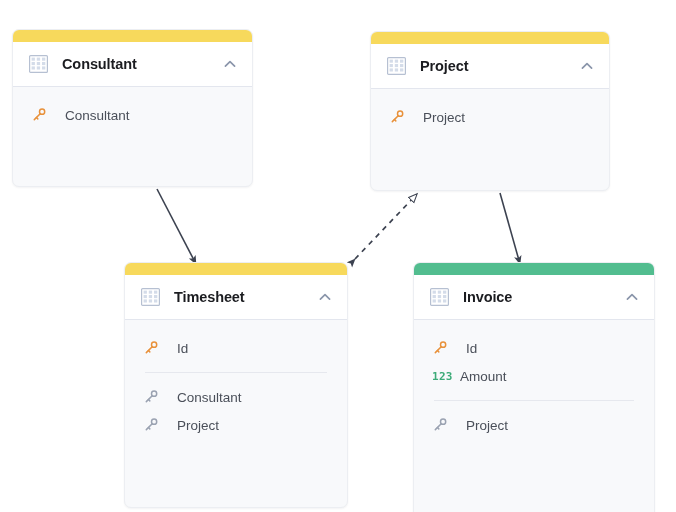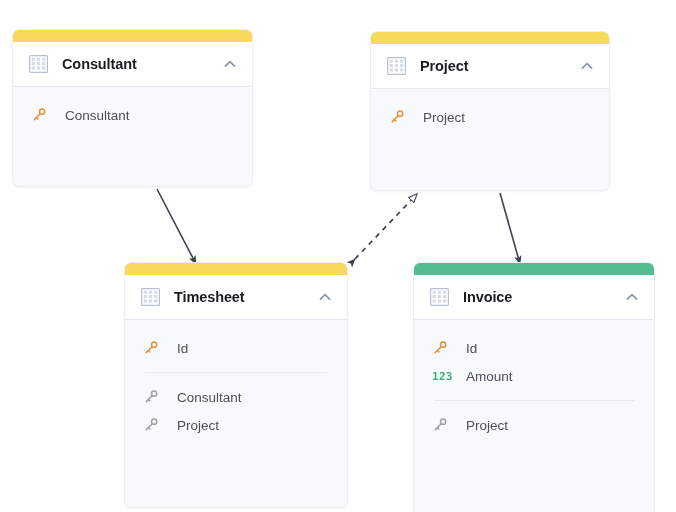--- a/index.html
+++ b/index.html
@@ -301,21 +301,21 @@
           <svg width="16" height="16" viewBox="0 0 16 16">
             <circle cx="11.1" cy="4.7" r="2.6" fill="none" stroke="#e8913a" stroke-width="1.5"></circle>
             <path d="M9.2 6.7 L3.3 12.6" fill="none" stroke="#e8913a" stroke-width="1.5" stroke-linecap="round"></path>
             <path d="M5.4 10.5 L6.8 11.9" fill="none" stroke="#e8913a" stroke-width="1.5" stroke-linecap="round"></path>
           </svg>
         </span>
         <span class="field-label">Id</span>
       </div>
       <div class="field">
         <span class="icon-num">123</span>
-        <span class="field-label" style="margin-left:14px;">Amount</span>
+        <span class="field-label" style="margin-left:8px;">Amount</span>
       </div>
 
       <div class="group-sep"></div>
 
       <div class="field">
         <span class="icon icon-key">
           <svg width="16" height="16" viewBox="0 0 16 16">
             <circle cx="11.1" cy="4.7" r="2.6" fill="none" stroke="#9aa2b1" stroke-width="1.5"></circle>
             <path d="M9.2 6.7 L3.3 12.6" fill="none" stroke="#9aa2b1" stroke-width="1.5" stroke-linecap="round"></path>
             <path d="M5.4 10.5 L6.8 11.9" fill="none" stroke="#9aa2b1" stroke-width="1.5" stroke-linecap="round"></path>

